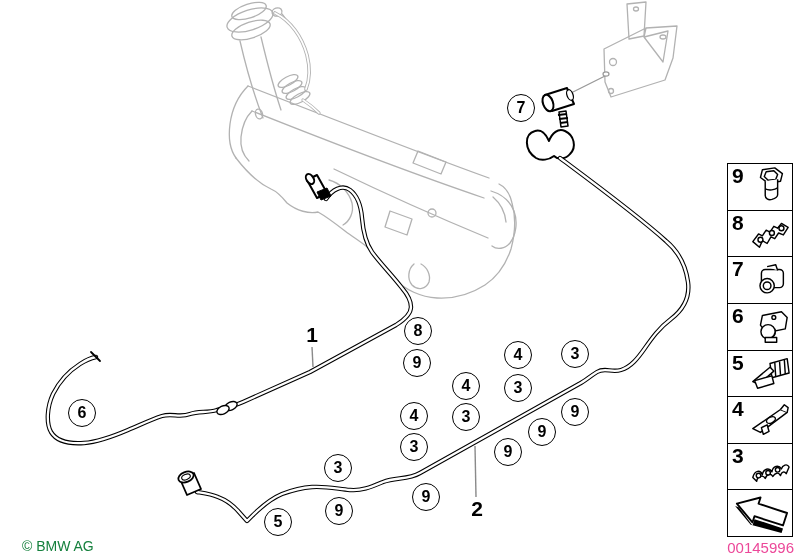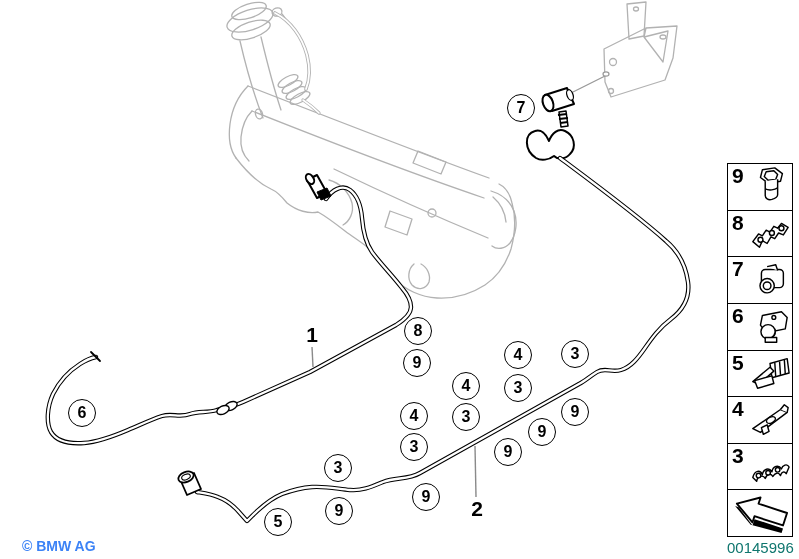--- a/index.html
+++ b/index.html
@@ -12,22 +12,22 @@
            font-weight:bold;font-size:16px;color:#000;z-index:5;}
   .part-label{position:absolute;transform:translate(-50%,-50%);font-weight:bold;font-size:21px;color:#000;z-index:5;}
   
   .sidebar{position:absolute;left:727px;top:163px;width:66px;height:374px;border:1px solid #000;
            box-sizing:border-box;display:flex;flex-direction:column;background:#fff;z-index:4;}
   .sb-cell{flex:1 1 0;border-bottom:1px solid #000;position:relative;box-sizing:border-box;background:#fff;}
   .sb-cell:last-child{border-bottom:none;}
   .sb-num{position:absolute;left:4px;top:0px;font-weight:bold;font-size:21px;color:#000;line-height:1.1;}
   .sb-icon{position:absolute;right:1px;top:50%;transform:translateY(-50%);}
   
-  .copyright{position:absolute;left:22px;top:538px;font-size:14px;font-weight:bold;color:#3b82f6;}
-  .docnum{position:absolute;top:539px;left:727px;width:67px;text-align:left;font-size:15px;color:#0f766e;}
+  .copyright{position:absolute;left:22px;top:538px;font-size:14px;font-weight:normal;color:#15803d;}
+  .docnum{position:absolute;top:539px;left:727px;width:67px;text-align:right;font-size:15px;color:#ec4899;}
 </style>
 </head>
 <body>
 
 <div id="stage">
 
   <svg id="drawing" width="799" height="559" viewBox="0 0 799 559">
 
     <g stroke="#b2b2b2" stroke-width="1.3" fill="none" stroke-linecap="round" stroke-linejoin="round">
 

